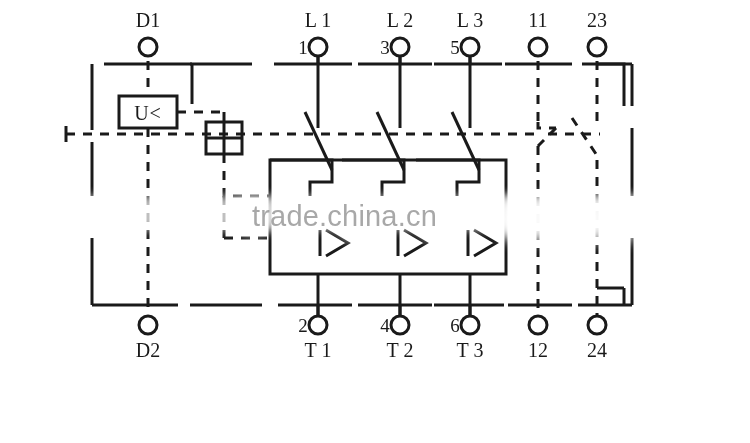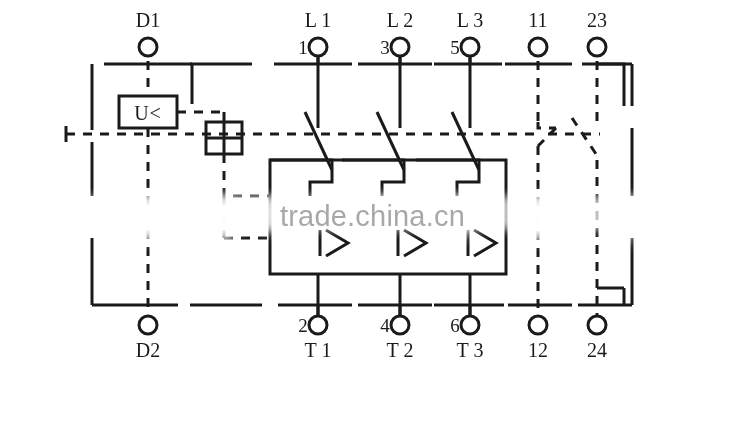--- a/index.html
+++ b/index.html
@@ -23,21 +23,20 @@
     left: 0;
     top: 0;
   }
   .wm-layer {
     position: absolute;
     left: 0;
     top: 0;
     width: 606px;
     height: 443px;
     pointer-events: none;
-    margin-left: 28px;
   }
   #watermark-text {
     position: absolute;
     left: 252px;
     top: 200px;
     font-family: "Liberation Sans", sans-serif;
     font-size: 29px;
     color: #9a9a9a;
     opacity: 0.85;
     letter-spacing: 0.2px;

